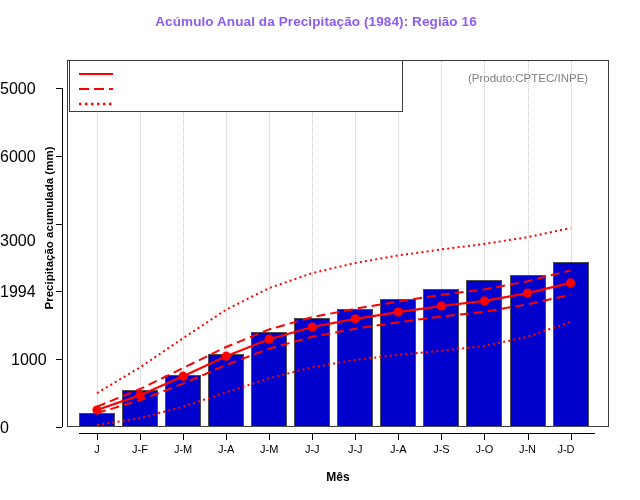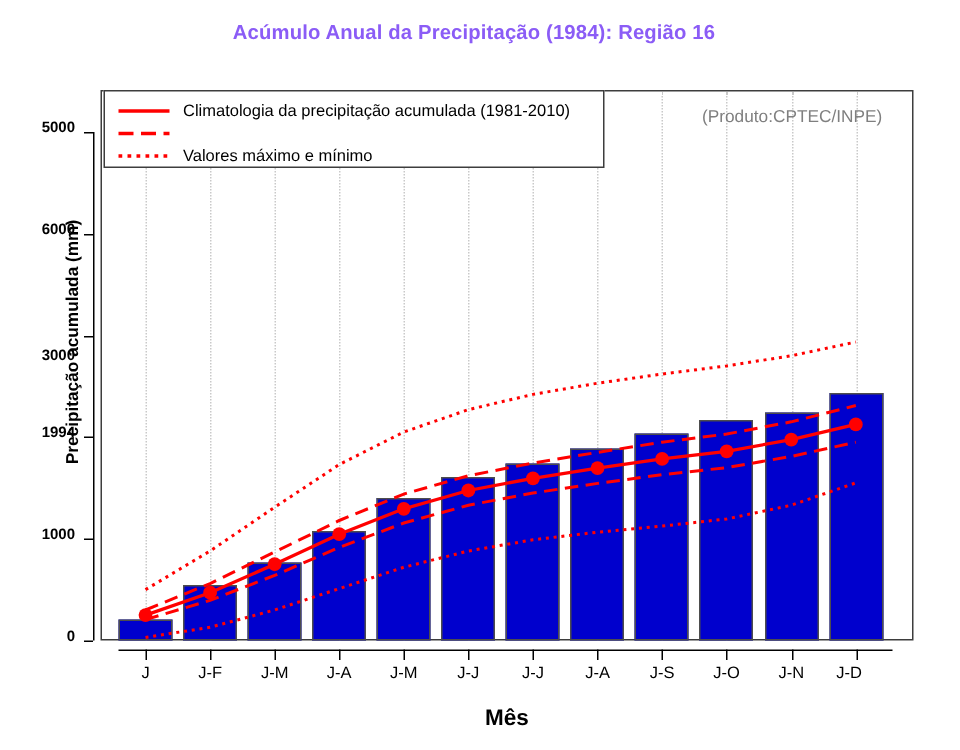--- a/index.html
+++ b/index.html
@@ -20,34 +20,34 @@
     position:absolute;left:67px;top:60px;width:542px;height:367px;
     border:1px solid #3d3d3d;box-sizing:border-box;background:#fff;
   }
 
   svg.plot-svg{position:absolute;left:0;top:0;width:640px;height:500px;
     overflow:visible;pointer-events:none;}
 
   
   .y-axis-line{position:absolute;left:62px;top:88px;width:1px;height:339px;background:#000;}
   .y-tick{position:absolute;left:56px;width:6px;height:1px;background:#000;}
-  .y-tick-label{position:absolute;right:0;text-align:right;font-size:10px;color:#000;width:48px;font-weight:bold;}
+  .y-tick-label{position:absolute;right:0;text-align:left;font-size:16px;color:#000;width:48px;}
 
   
   .x-axis-line{position:absolute;left:79px;top:433px;height:1px;background:#000;}
   .x-tick{position:absolute;top:433px;width:1px;height:7px;background:#000;}
   .x-tick-label{position:absolute;top:443px;font-size:11px;color:#000;text-align:center;transform:translateX(-50%);white-space:nowrap;}
 
   .y-axis-title{
     position:absolute;left:-101px;top:222px;width:300px;text-align:center;
     transform:rotate(-90deg);font-size:11.5px;font-weight:bold;color:#000;
   }
   .x-axis-title{
     position:absolute;left:67px;top:470px;width:542px;text-align:center;
-    font-size:15px;font-weight:bold;color:#000;
+    font-size:12px;font-weight:bold;color:#000;
   }
 
   .note{
     position:absolute;font-size:11.5px;color:#7f7f7f;white-space:nowrap;
   }
 
   
   .legend-box{
     position:absolute;left:69px;top:60px;width:334px;height:52px;
     background:#fff;border:1px solid #3d3d3d;box-sizing:border-box;
@@ -83,21 +83,21 @@
       <div class="gridline" style="left: 484px; top: 61px; height: 366px;"></div>
       <div class="gridline" style="left: 528px; top: 61px; height: 366px;"></div>
       <div class="gridline" style="left: 571px; top: 61px; height: 366px;"></div>
     </div>
 
   <div class="y-axis-line"></div>
   <div id="y-ticks">
       <div class="y-tick" style="top: 427px;"></div>
       <div class="y-tick-label" style="top: 419px; left: 0px; width: 50px;">0</div>
       <div class="y-tick" style="top: 359.2px;"></div>
-      <div class="y-tick-label" style="top: 351.2px; left: 0px; width: 50px;">1000</div>
+      <div class="y-tick-label" style="top: 351.2px; left: 11px; width: 50px;">1000</div>
       <div class="y-tick" style="top: 291.4px;"></div>
       <div class="y-tick-label" style="top: 283.4px; left: 0px; width: 50px;">1994</div>
       <div class="y-tick" style="top: 223.6px;"></div>
       <div class="y-tick-label" style="top: 232px; left: 0px; width: 50px;">3000</div>
       <div class="y-tick" style="top: 155.8px;"></div>
       <div class="y-tick-label" style="top: 147.8px; left: 0px; width: 50px;">6000</div>
       <div class="y-tick" style="top: 88px;"></div>
       <div class="y-tick-label" style="top: 80px; left: 0px; width: 50px;">5000</div>
     </div>
   <div class="y-axis-title">Precipitação acumulada (mm)</div>
@@ -168,32 +168,30 @@
 
   <div class="note" id="note" style="left: 468px; top: 72px;">(Produto:CPTEC/INPE)</div>
 
   <div class="legend-box" id="legend">
       <div class="legend-row">
         <div class="legend-key">
           <svg width="36" height="12">
             <line x1="1" y1="6" x2="35" y2="6" stroke="#FF0000" stroke-width="2.2"></line>
           </svg>
         </div>
-        <div class="legend-label">Climatologia da precipitação acumulada (1981-2010)</div>
       </div>
       <div class="legend-row">
         <div class="legend-key">
           <svg width="36" height="12">
             <line x1="1" y1="6" x2="35" y2="6" stroke="#FF0000" stroke-width="2.2" stroke-dasharray="10,5"></line>
           </svg>
         </div>
       </div>
       <div class="legend-row">
         <div class="legend-key">
           <svg width="36" height="12">
             <line x1="1" y1="6" x2="35" y2="6" stroke="#FF0000" stroke-width="2.4" stroke-dasharray="2.5,3.5"></line>
           </svg>
         </div>
-        <div class="legend-label">Valores máximo e mínimo</div>
       </div>
     </div>
 
 </div>
 
 </body></html>

